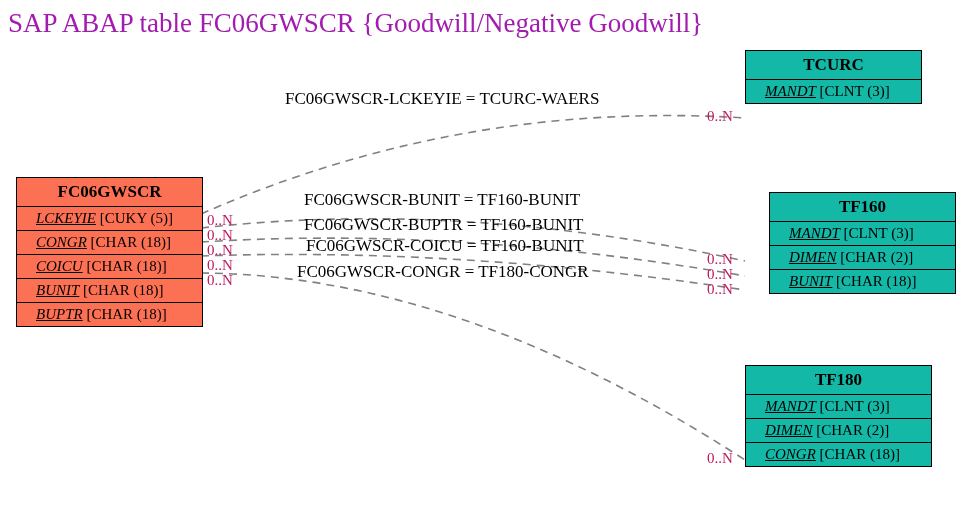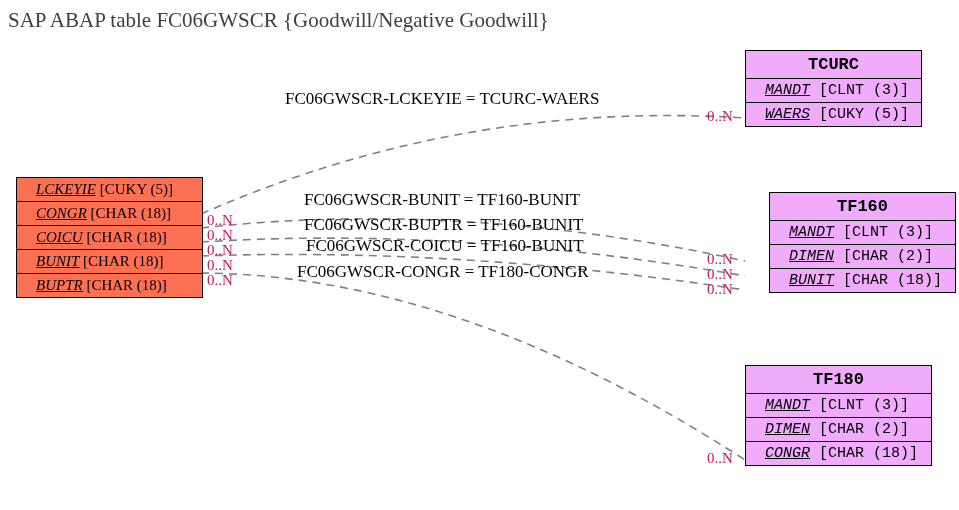--- a/index.html
+++ b/index.html
@@ -13,22 +13,22 @@
   }
   #stage {
     position: relative;
     width: 959px;
     height: 510px;
   }
   #title {
     position: absolute;
     left: 8px;
     top: 8px;
-    font-size: 21px;
-    color: #404040;
+    font-size: 27px;
+    color: #a21caf;
   }
   svg.edges {
     position: absolute;
     left: 0; top: 0;
     width: 959px;
     height: 510px;
     pointer-events: none;
   }
   .entity {
     position: absolute;
@@ -59,21 +59,21 @@
     color: #000;
   }
   .card {
     position: absolute;
     font-size: 15px;
     white-space: nowrap;
     color: #be185d;
   }
   
   .e-src { background: #fc7054; }
-  .e-tgt { background: #f0abfc; font-family: Liberation Mono, monospace; }
+  .e-tgt { background: #14b8a6; }
 </style>
 </head>
 <body>
 <div id="stage">
 
 <div id="title">SAP ABAP table FC06GWSCR {Goodwill/Negative Goodwill}</div>
 
 <svg class="edges">
   <g stroke="#808080" stroke-width="1.6" stroke-dasharray="8 6" fill="none">
 
@@ -83,20 +83,21 @@
 
     <path d="M 201 242  Q 460 226  745 276"></path>
 
     <path d="M 201 256  Q 460 247  745 290"></path>
 
     <path d="M 201 273  Q 460 275  745 460"></path>
   </g>
 </svg>
 
 <div class="entity e-src" style="left:16px; top:177px; width:185px;">
+  <div class="hdr">FC06GWSCR</div>
   <div>
     <div class="row">
       <span class="fname">LCKEYIE</span>
       <span> </span><span class="ftype">[CUKY (5)]</span>
     </div>
     <div class="row">
       <span class="fname">CONGR</span>
       <span> </span><span class="ftype">[CHAR (18)]</span>
     </div>
     <div class="row">
@@ -113,24 +114,20 @@
     </div>
   </div>
 </div>
 
 <div class="entity e-tgt" style="left:745px; top:50px; width:175px;">
   <div class="hdr">TCURC</div>
   <div>
     <div class="row">
       <span class="fname">MANDT</span>
       <span> </span><span class="ftype">[CLNT (3)]</span>
-    </div>
-    <div class="row">
-      <span class="fname">WAERS</span>
-      <span> </span><span class="ftype">[CUKY (5)]</span>
     </div>
   </div>
 </div>
 
 <div class="entity e-tgt" style="left:745px; top:192px; width:185px;margin-left:24px;">
   <div class="hdr">TF160</div>
   <div>
     <div class="row">
       <span class="fname">MANDT</span>
       <span> </span><span class="ftype">[CLNT (3)]</span>

